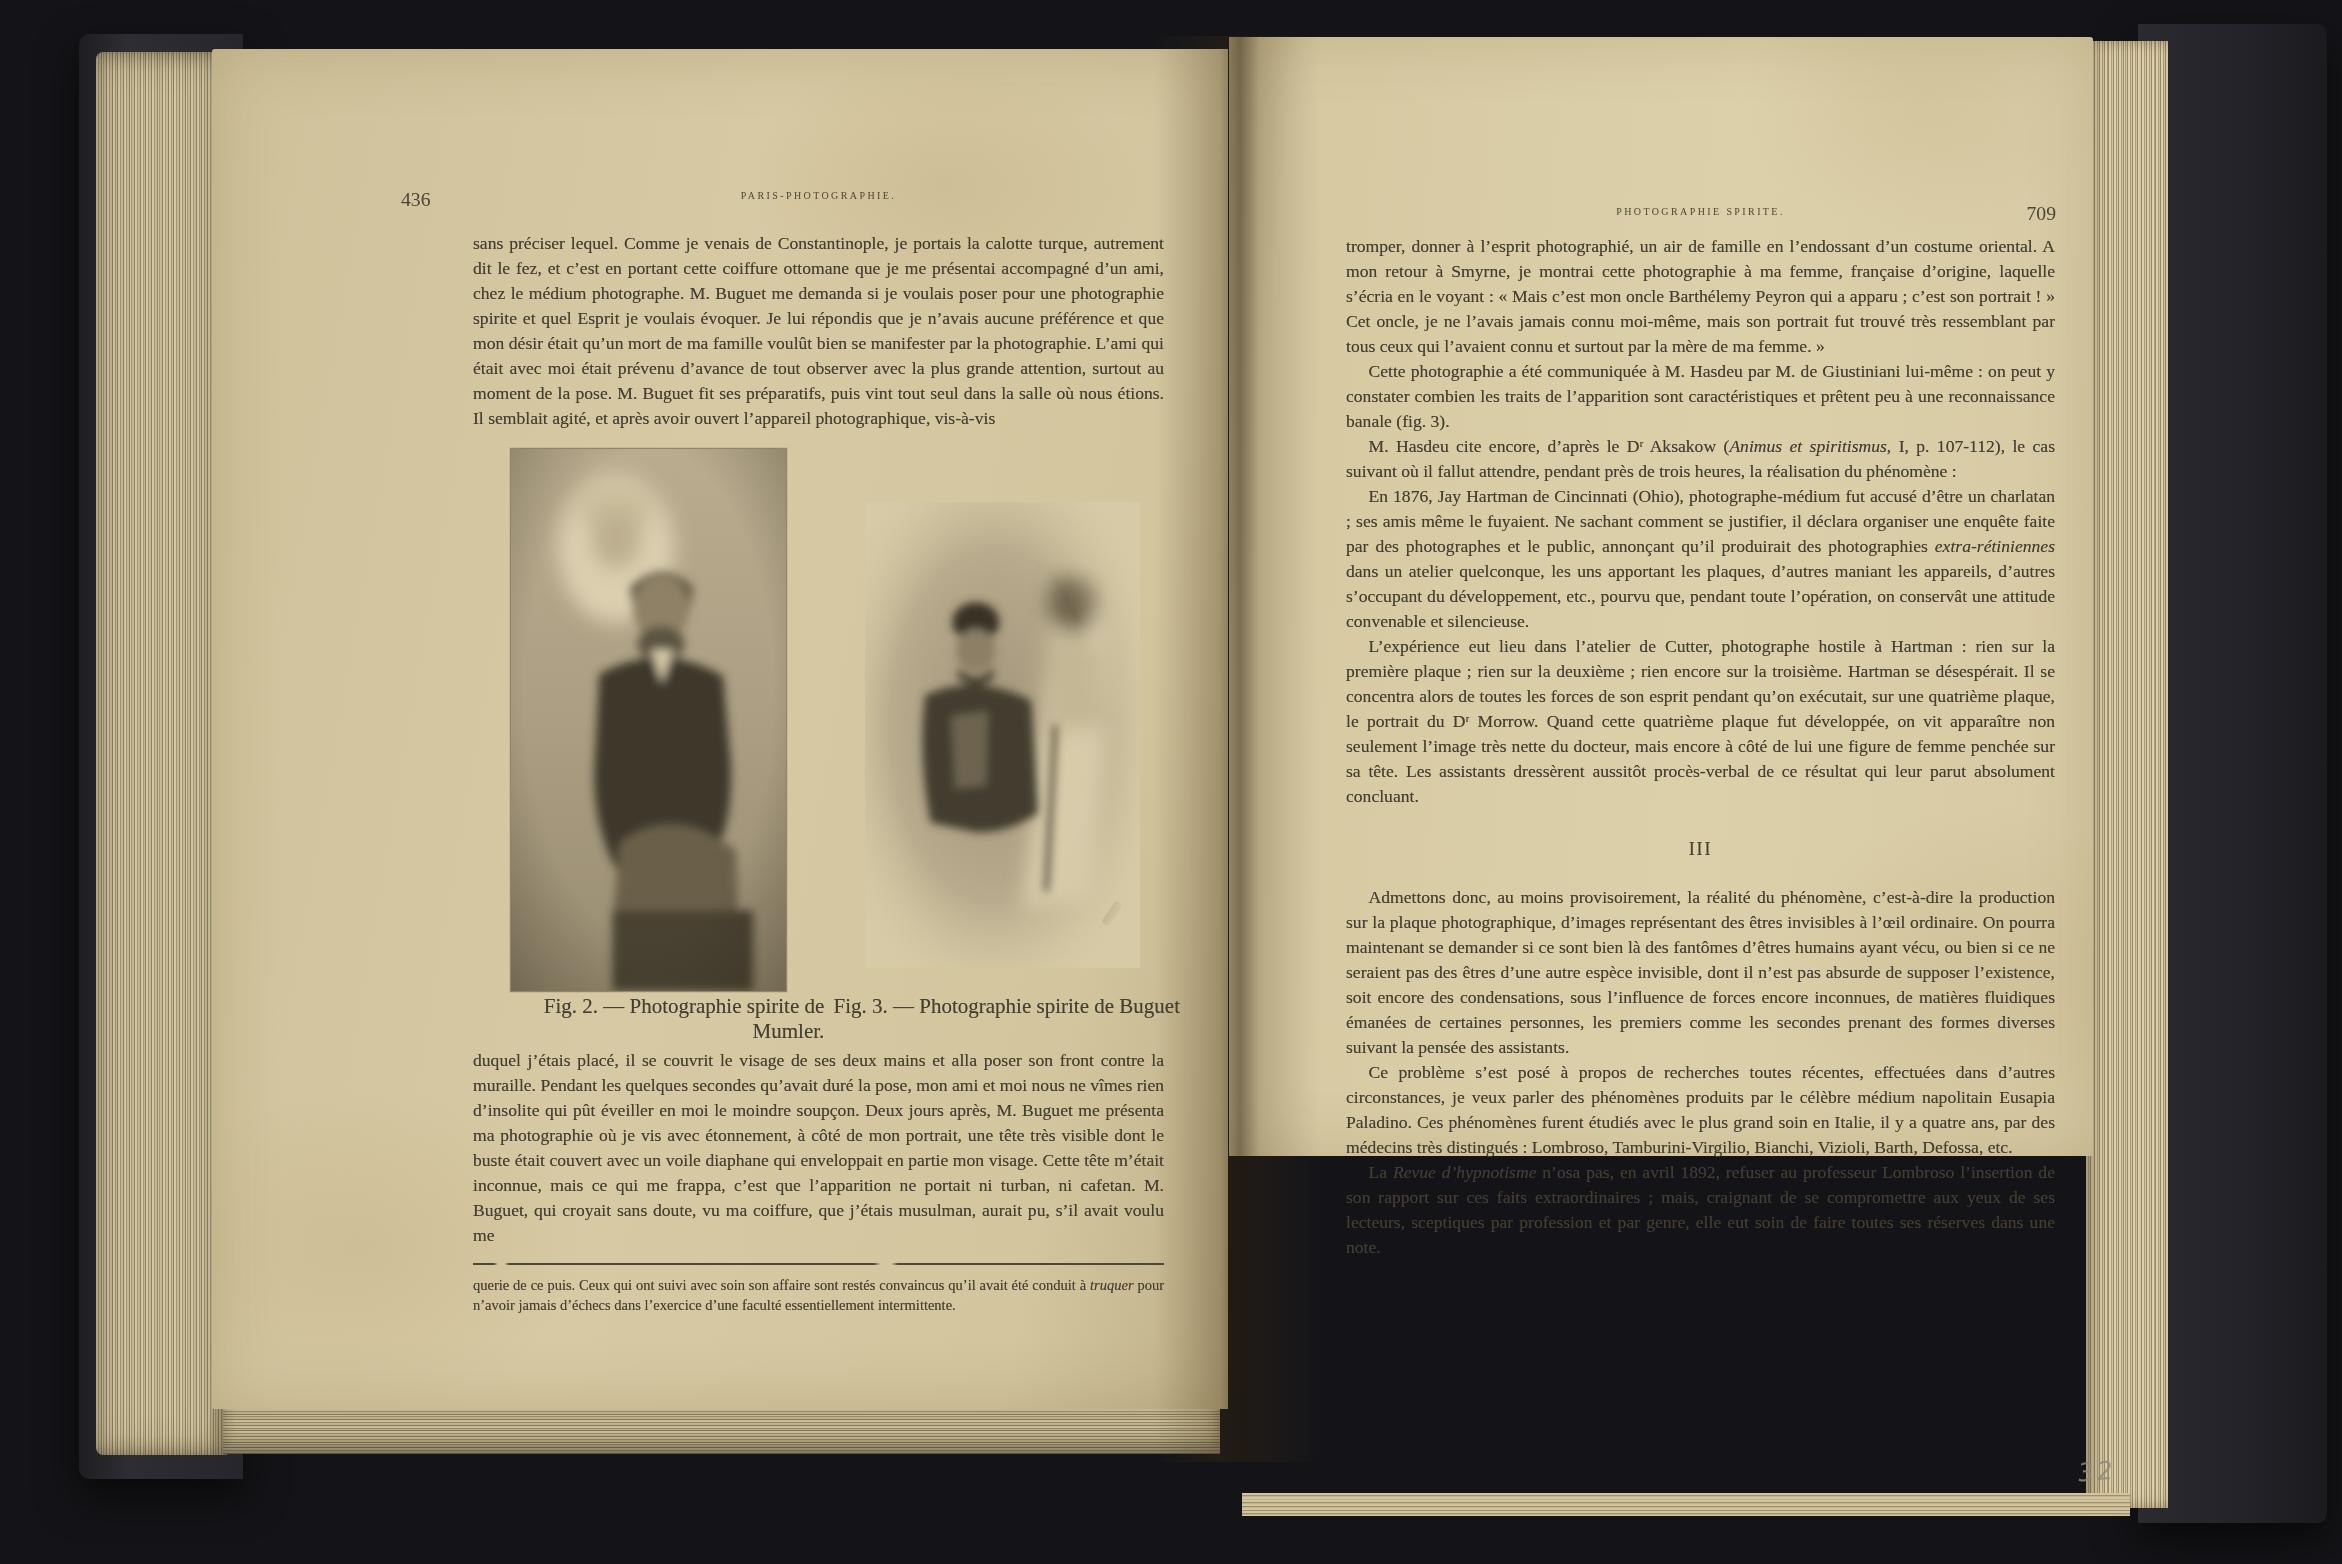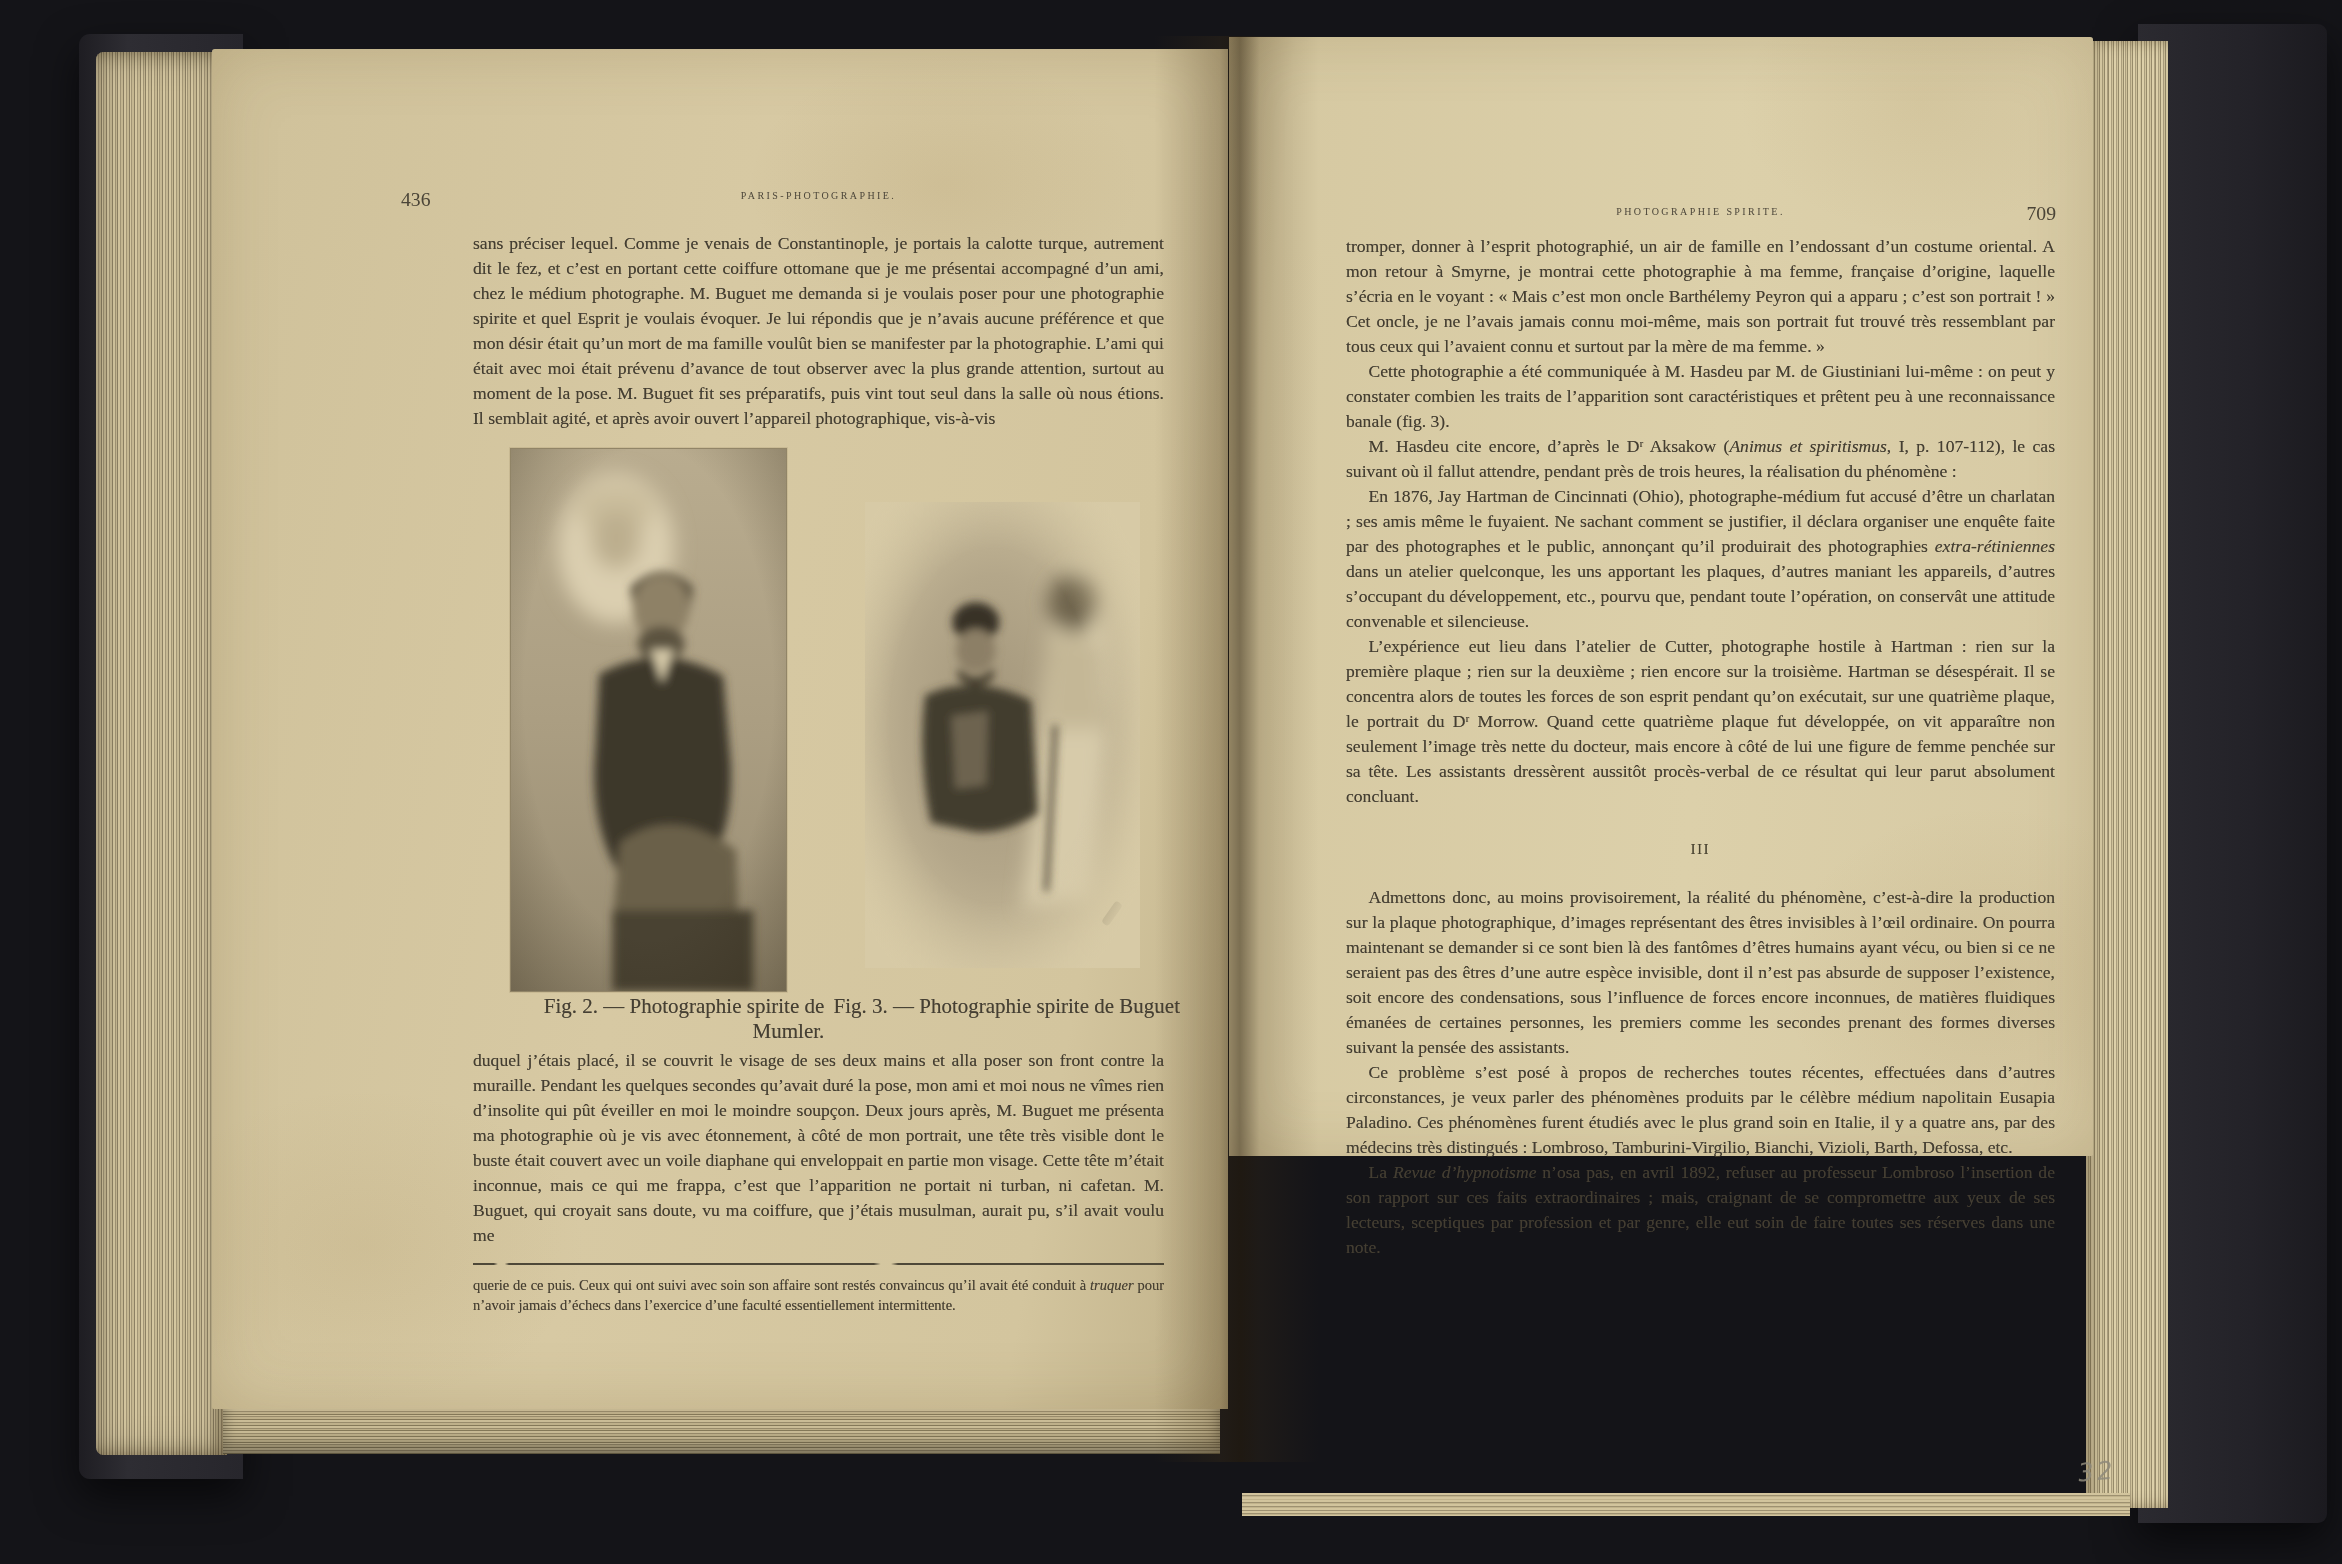--- a/index.html
+++ b/index.html
@@ -60,21 +60,21 @@
     background:linear-gradient(90deg,rgba(70,52,24,0) 0%,rgba(70,52,24,.26) 40%,rgba(42,30,12,.5) 52%,rgba(70,52,24,.2) 64%,rgba(70,52,24,0) 100%);}
 
   
   .folio{position:absolute;font-size:19.7px;color:#4a4437;}
   .running-header{position:absolute;font-size:10px;letter-spacing:2.4px;color:#4c463a;text-align:center;}
   .flow{position:absolute;font-size:17.6px;line-height:25px;color:#443e32;text-align:justify;
     text-shadow:0 0 0.5px rgba(68,62,50,.55);}
   .flow p{margin:0;}
   .flow p.indent{text-indent:22.5px;}
   .flow p.noindent{text-indent:0;}
-  .section-heading{text-align:center;font-size:14px;letter-spacing:1.9px;color:#48422f;
+  .section-heading{text-align:center;font-size:18px;letter-spacing:1.9px;color:#48422f;
     margin:28px 0 22.5px 0;text-indent:0 !important;}
   .figure-area{position:relative;height:609px;margin-top:8.4px;text-align:initial;}
   .photo{position:absolute;}
   .photo svg{display:block;width:100%;height:100%;}
   .photo-framed{border:0.9px solid rgba(62,52,34,.45);box-shadow:0 0 0 0.9px rgba(120,100,60,.15);}
   .fig-caption{position:absolute;width:356px;font-size:21px;color:#453f33;text-align:right;
     text-shadow:0 0 0.4px rgba(68,62,50,.5);}
   .footnote-rule{height:1.9px;margin:15px 0 9.4px 0;
     background:linear-gradient(90deg,#4e4838 0%,#4e4838 3%,transparent 3.6%,transparent 4.6%,
       #4e4838 5.2%,#4e4838 58%,transparent 59%,transparent 60.5%,#4e4838 61.5%,#4e4838 100%);}

